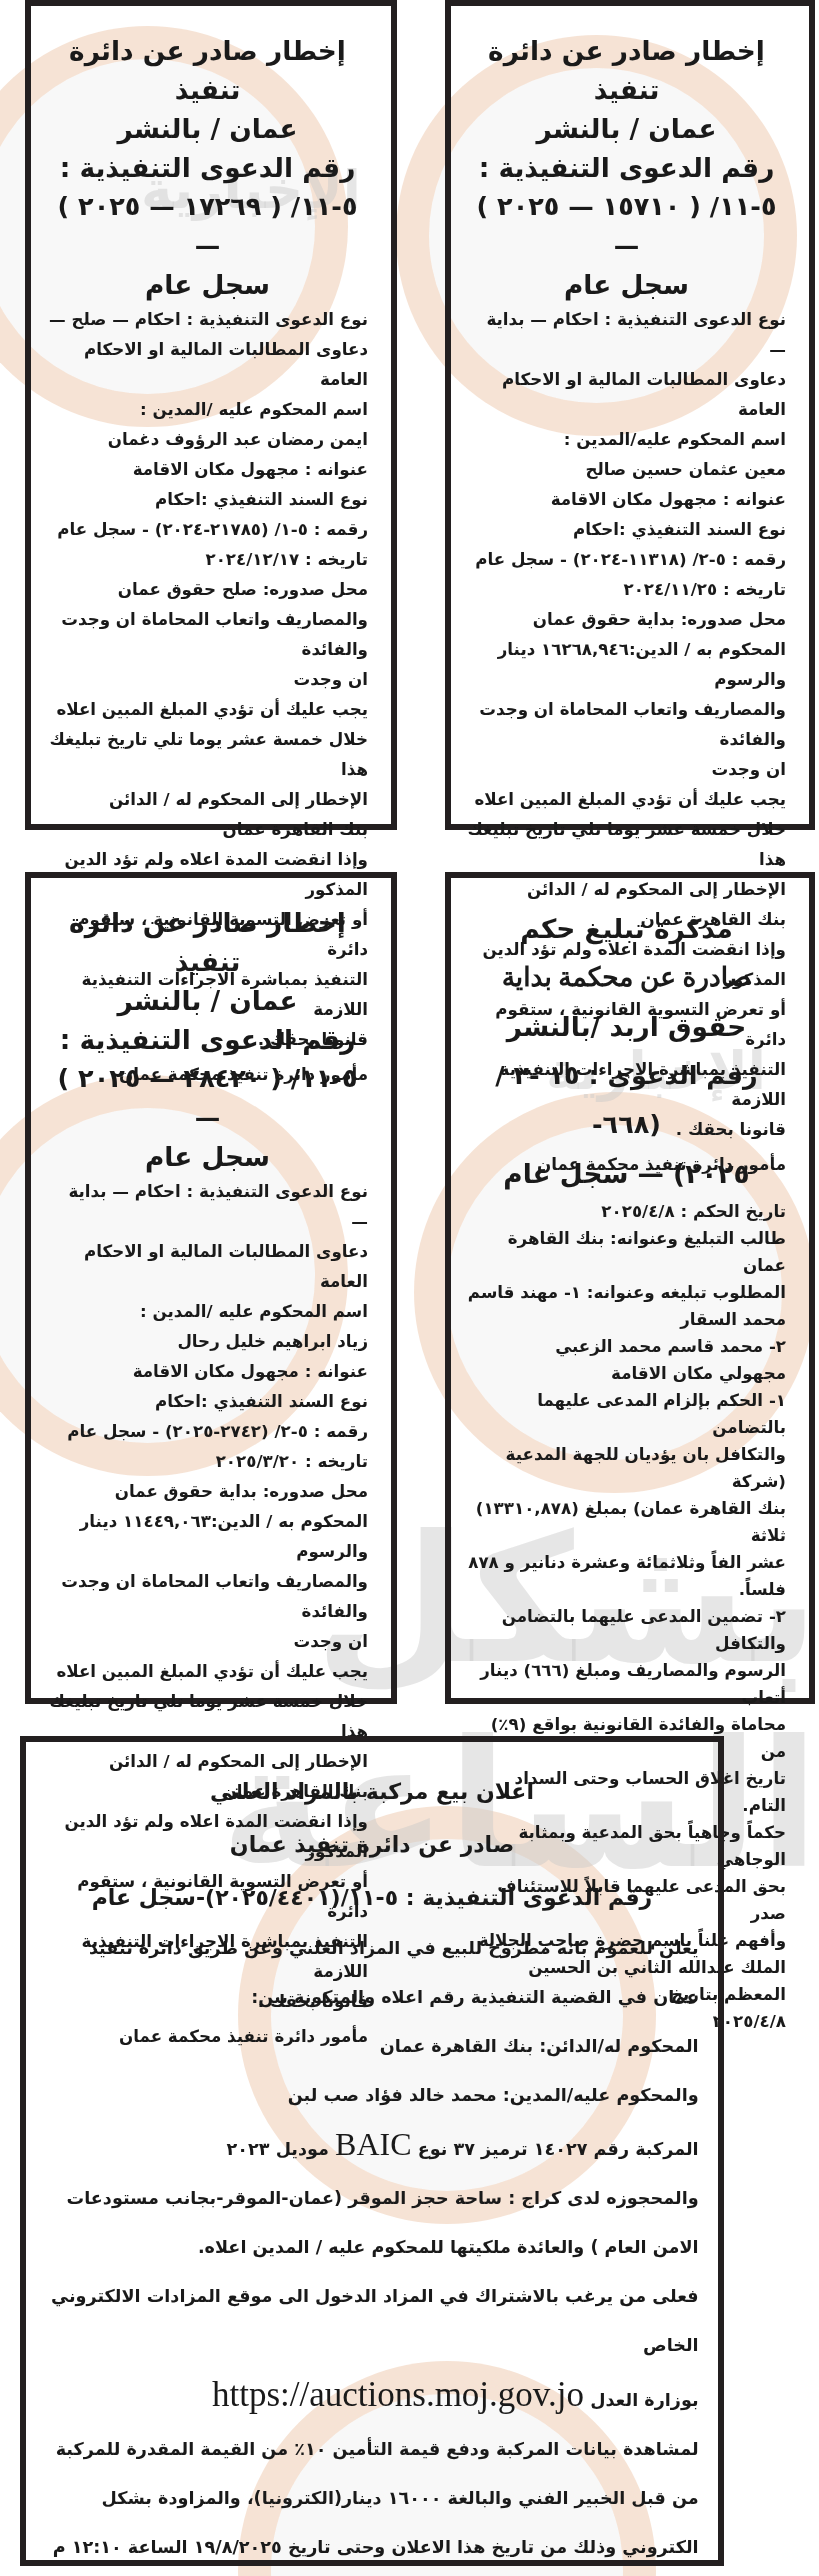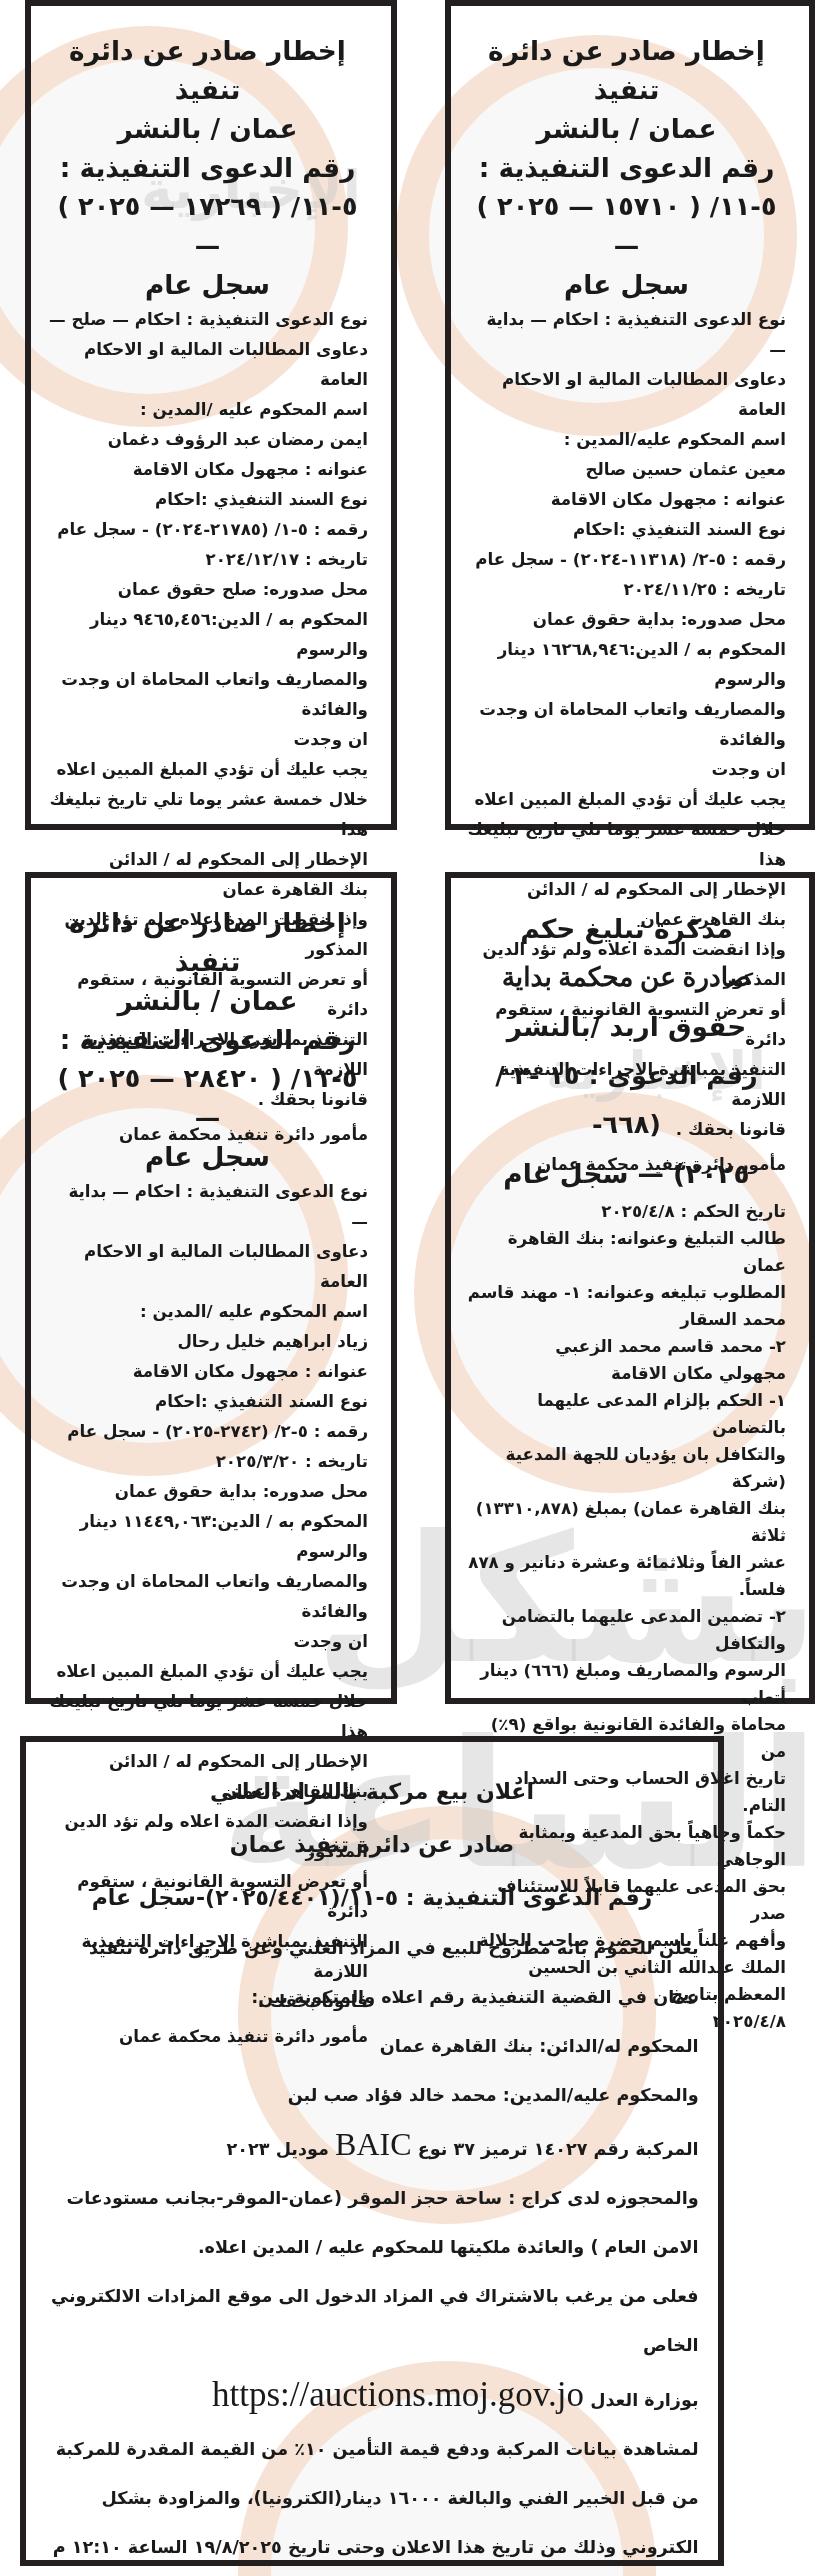--- a/index.html
+++ b/index.html
@@ -94,21 +94,20 @@
   <p class="notice-title">سجل عام</p>
   <p class="line">نوع الدعوى التنفيذية : احكام — صلح —</p>
   <p class="line">دعاوى المطالبات المالية او الاحكام العامة</p>
   <p class="line">اسم المحكوم عليه /المدين :</p>
   <p class="line">ايمن رمضان عبد الرؤوف دغمان</p>
   <p class="line">عنوانه : مجهول مكان الاقامة</p>
   <p class="line">نوع السند التنفيذي :احكام</p>
   <p class="line">رقمه : ٥-١/ (٢١٧٨٥-٢٠٢٤) - سجل عام</p>
   <p class="line">تاريخه : ٢٠٢٤/١٢/١٧</p>
   <p class="line">محل صدوره: صلح حقوق عمان</p>
-  <p class="line">المحكوم به / الدين:٩٤٦٥,٤٥٦ دينار والرسوم</p>
   <p class="line">والمصاريف واتعاب المحاماة ان وجدت والفائدة</p>
   <p class="line">ان وجدت</p>
   <p class="line">يجب عليك أن تؤدي المبلغ المبين اعلاه</p>
   <p class="line">خلال خمسة عشر يوما تلي تاريخ تبليغك هذا</p>
   <p class="line">الإخطار إلى المحكوم له / الدائن</p>
   <p class="line">بنك القاهرة عمان</p>
   <p class="line">وإذا انقضت المدة اعلاه ولم تؤد الدين المذكور</p>
   <p class="line">أو تعرض التسوية القانونية ، ستقوم دائرة</p>
   <p class="line">التنفيذ بمباشرة الاجراءات التنفيذية اللازمة</p>
   <p class="line">قانونا بحقك .</p>

